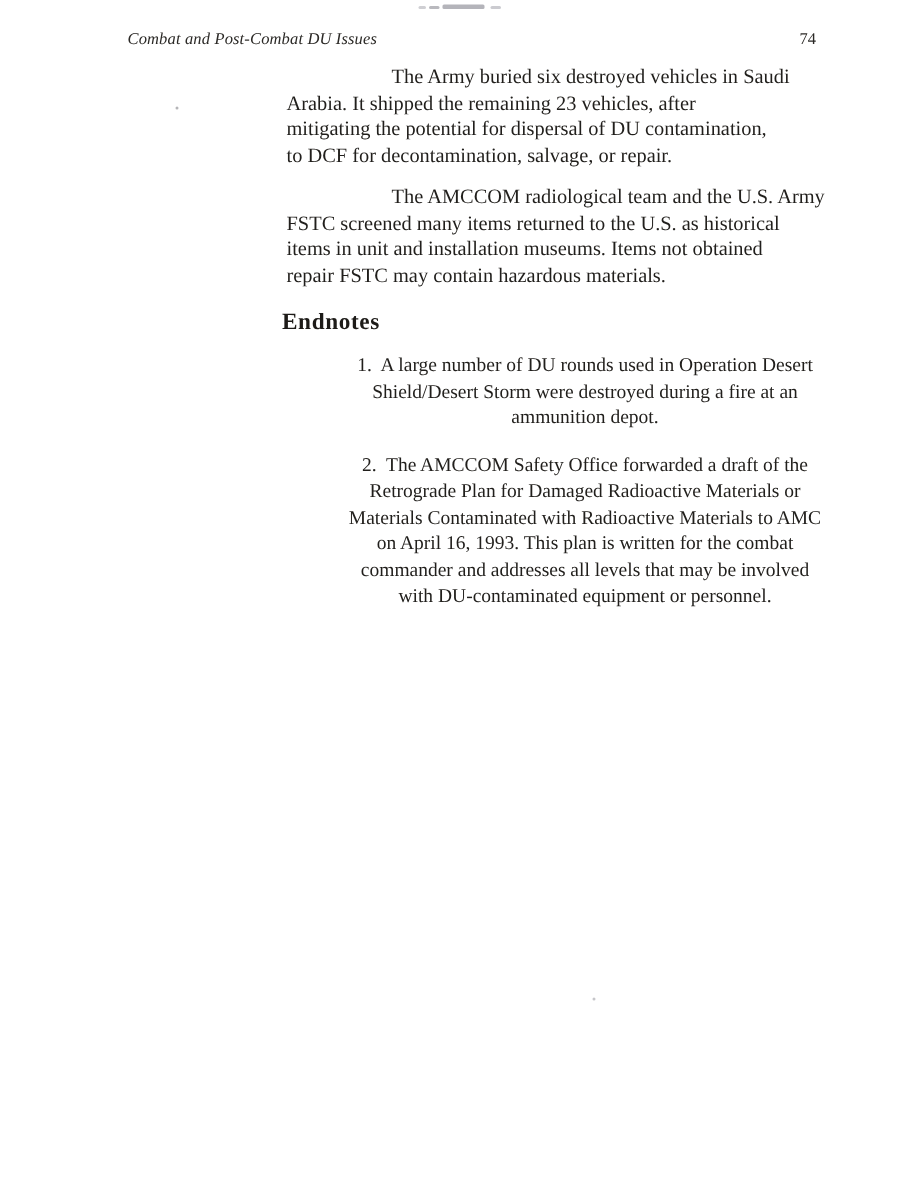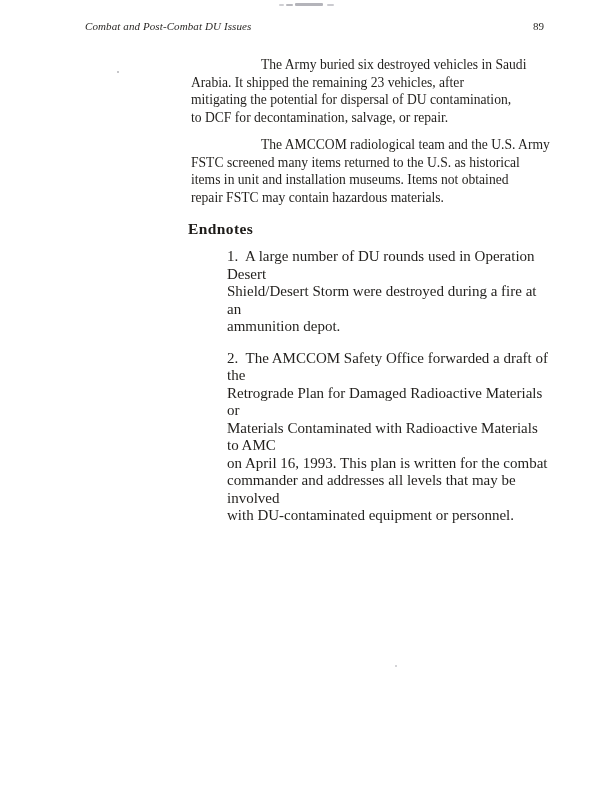--- a/index.html
+++ b/index.html
@@ -33,21 +33,21 @@
     color: #2b2926;
   }
   .page-number {
     font-size: 11px;
     color: #2b2926;
   }
   
   .body-block {
     position: absolute;
     left: 191px;
-    top: 56px;
+    top: 42px;
     width: 362px;
   }
   .para {
     margin: 0 0 10px 0;
     font-size: 13.6px;
     line-height: 17.5px;
     white-space: pre-line;
     text-align: left;
   }
   .para.indent {
@@ -56,24 +56,24 @@
   .endnotes-heading {
     margin: 13px 0 9px -3px;
     font-size: 15.5px;
     line-height: 20px;
     font-weight: bold;
     letter-spacing: 0.4px;
     color: #1d1b18;
   }
   .endnote {
     margin: 0 0 14px 36px;
-    font-size: 15px;
+    font-size: 13px;
     line-height: 17.5px;
     white-space: pre-line;
-    text-align: left;
+    text-align: center;
   }
   
   .smudge-seg {
     position: absolute;
     border-radius: 1px;
   }
   .smudge-a { left: 279px; top: 4px;   width: 5px;  height: 2px;   background: #cfcfd3; }
   .smudge-b { left: 286px; top: 3.5px; width: 7px;  height: 2px;   background: #b9b9be; }
   .smudge-c { left: 295px; top: 3px;   width: 28px; height: 2.5px; background: #b4b4ba; }
   .smudge-d { left: 327px; top: 4px;   width: 7px;  height: 2px;   background: #cbcbd0; }
@@ -89,21 +89,21 @@
 
 <div class="page">
 
   <div class="smudge-seg smudge-a"></div>
   <div class="smudge-seg smudge-b"></div>
   <div class="smudge-seg smudge-c"></div>
   <div class="smudge-seg smudge-d"></div>
 
   <div class="header-row">
     <span class="running-title">Combat and Post-Combat DU Issues</span>
-    <span class="page-number">89</span>
+    <span class="page-number">74</span>
   </div>
 
   <div class="body-block">
     <p class="para indent">The Army buried six destroyed vehicles in Saudi
 Arabia. It shipped the remaining 23 vehicles, after
 mitigating the potential for dispersal of DU contamination,
 to DCF for decontamination, salvage, or repair.</p>
     <p class="para indent">The AMCCOM radiological team and the U.S. Army
 FSTC screened many items returned to the U.S. as historical
 items in unit and installation museums. Items not obtained

